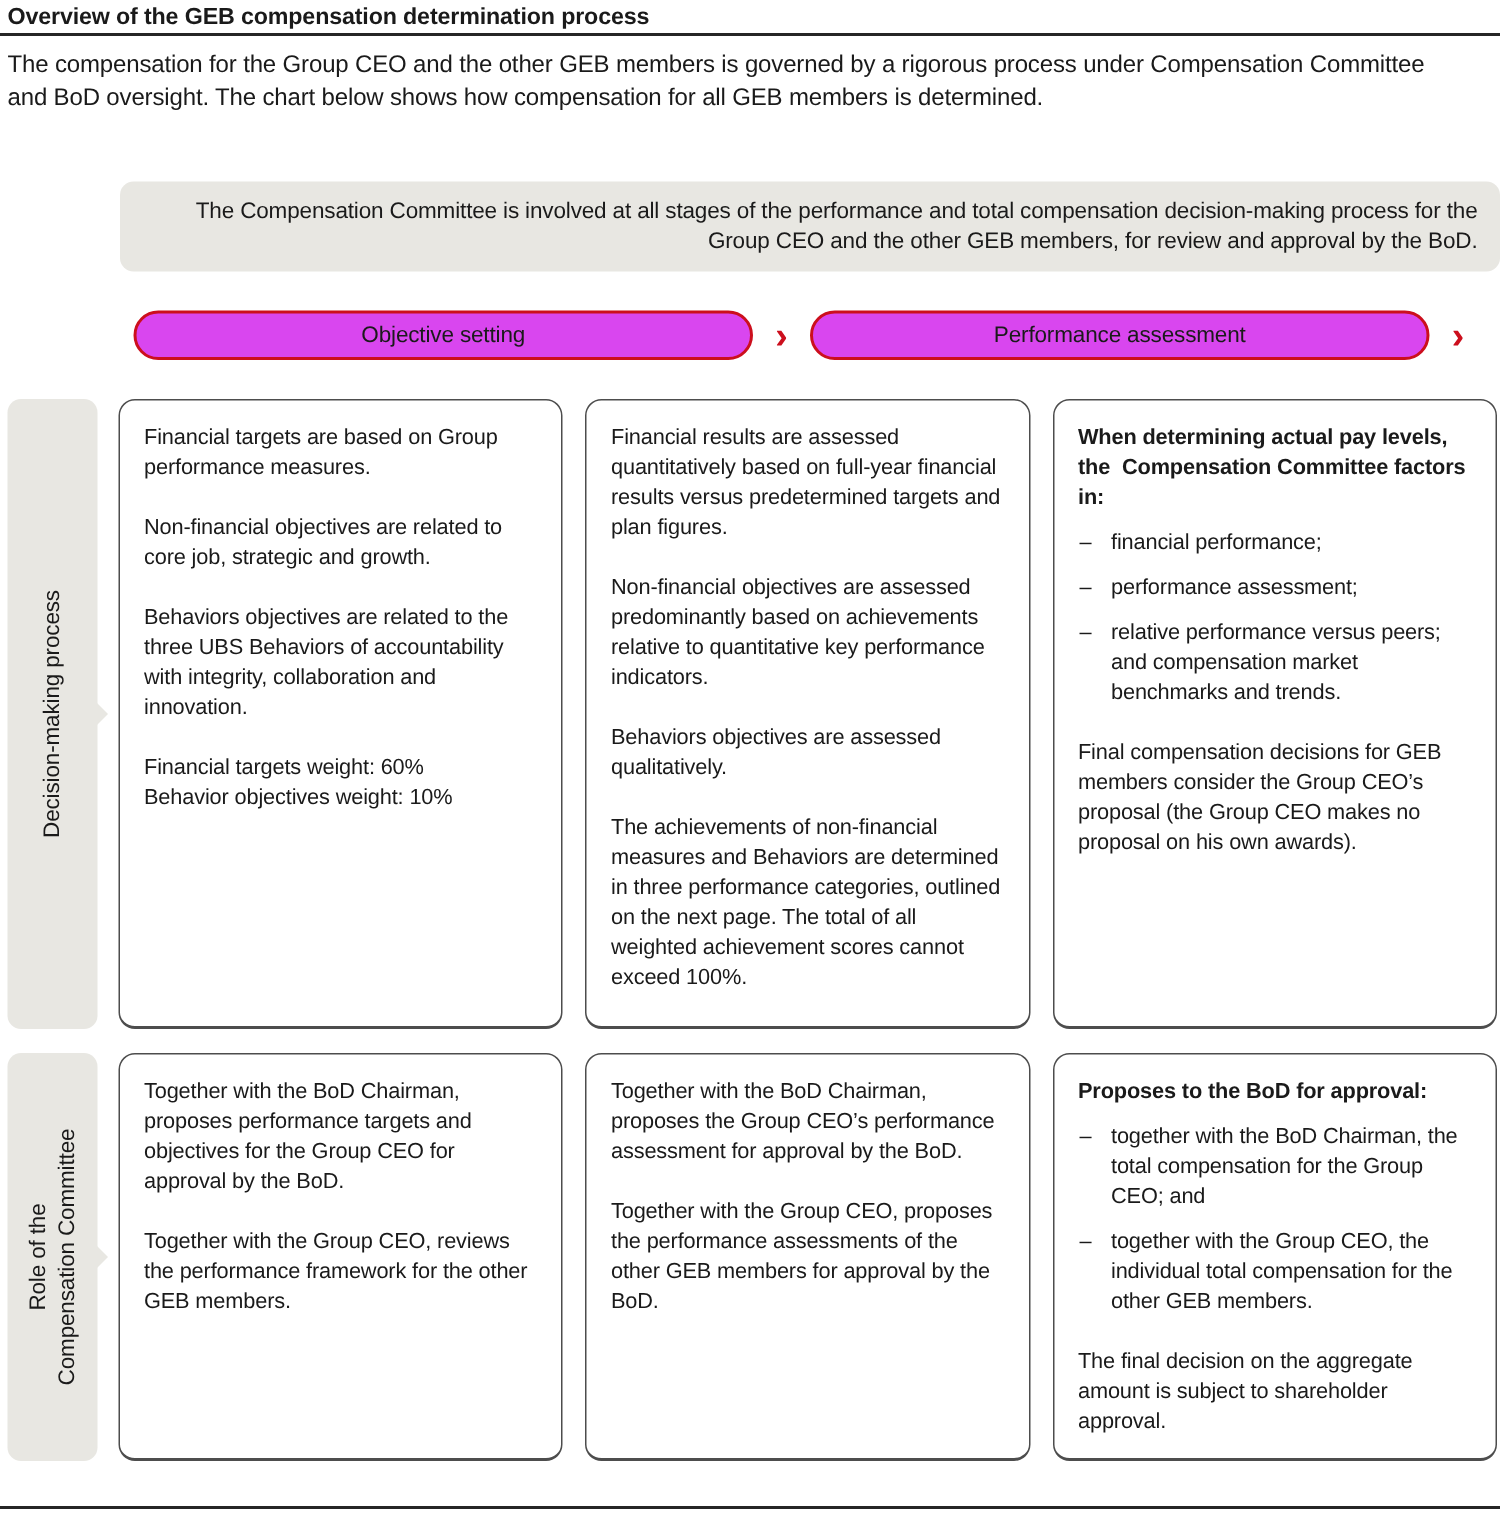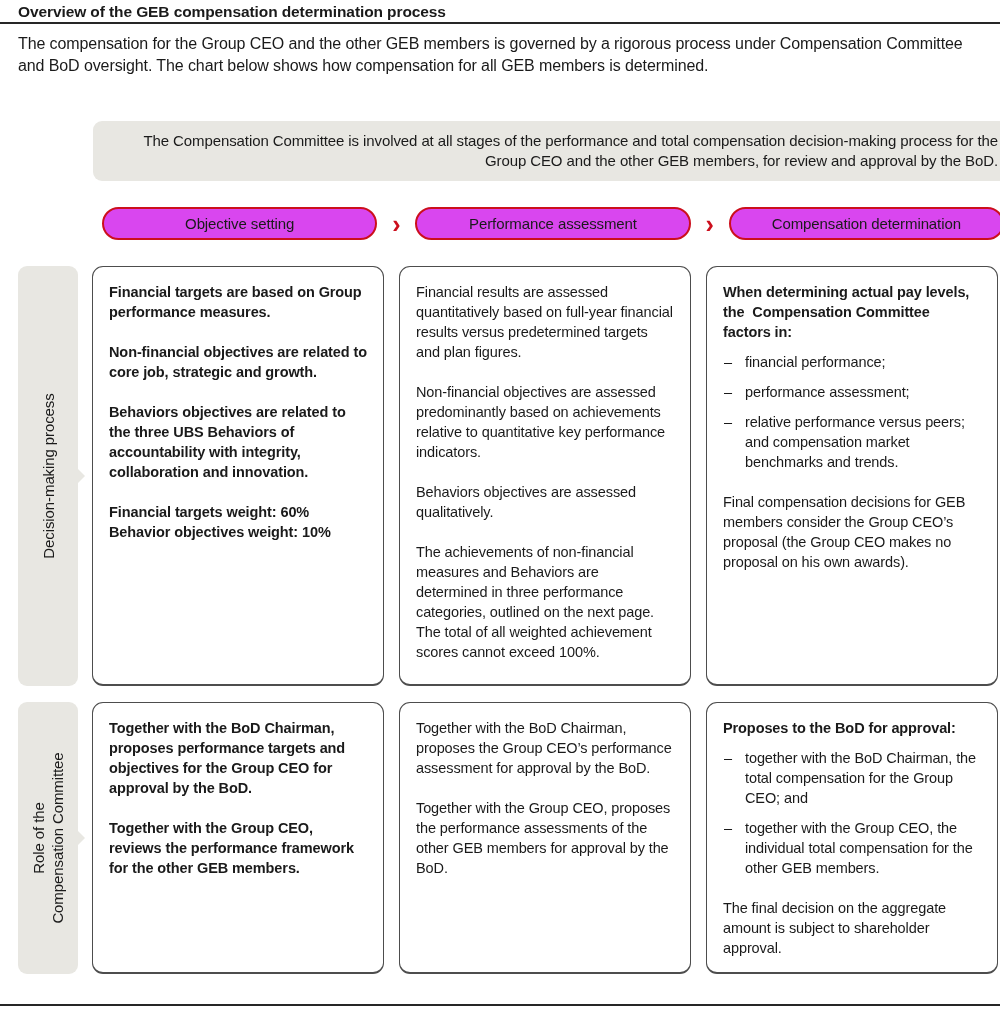--- a/index.html
+++ b/index.html
@@ -7,21 +7,21 @@
     --panel:#e8e7e2;
     --box-border:#4d4d4d;
     --rule:#262626;
     --ink:#1a1a1a;
   }
   *{box-sizing:border-box;}
   html,body{margin:0;padding:0;background:#fff;}
   .page{
     position:relative;
     width:1000px;height:1010px;
-    padding:2px 2px 0 18px;
+    padding:2px 2px 0 5px;
     overflow:hidden;
     font-family:"Liberation Sans","DejaVu Sans",sans-serif;
     color:var(--ink);
     background:#fff;
   }
   .page-title{
     margin:0;font-size:15.5px;font-weight:bold;line-height:19px;letter-spacing:-0.1px;
   }
   .title-rule{
     position:absolute;left:0;top:22px;width:1000px;height:2px;background:var(--rule);
@@ -73,21 +73,21 @@
   .box{
     flex:1;margin-left:15px;
     background:#fff;
     border:1.5px solid var(--box-border);
     border-bottom-width:2.5px;
     border-radius:11px;
     padding:15px 16px 12px 16px;
     font-size:14.5px;line-height:20px;letter-spacing:-0.1px;
     overflow:hidden;
   }
-  .box.first{margin-left:14px;font-weight:bold;}
+  .box.first{margin-left:14px;}
   .box p{margin:0 0 20px 0;white-space:pre-wrap;}
   .box p.lead{margin-bottom:10px;font-weight:bold;}
   .box p:last-child{margin-bottom:0;}
   .lines div{white-space:pre-wrap;}
   ul.dashes{list-style:none;margin:0 0 20px 0;padding:0;}
   ul.dashes li{position:relative;padding-left:22px;margin-bottom:10px;}
   ul.dashes li .dash{position:absolute;left:1px;top:0;}
   .bottom-rule{
     position:absolute;left:0;top:1004px;width:1000px;height:2px;background:var(--rule);
   }
@@ -108,23 +108,20 @@
 
   <div class="stages">
     <div class="pill">
       <span>Objective setting</span>
     </div>
     <div class="chev">›</div>
     <div class="pill">
       <span>Performance assessment</span>
     </div>
     <div class="chev">›</div>
-    <div class="pill">
-      <span>Compensation determination</span>
-    </div>
   </div>
 
   <div class="grid-row row1">
     <div class="band">
       <div class="rot">
         <div>Decision-making process</div>
       </div>
       <div class="notch"></div>
     </div>
 

